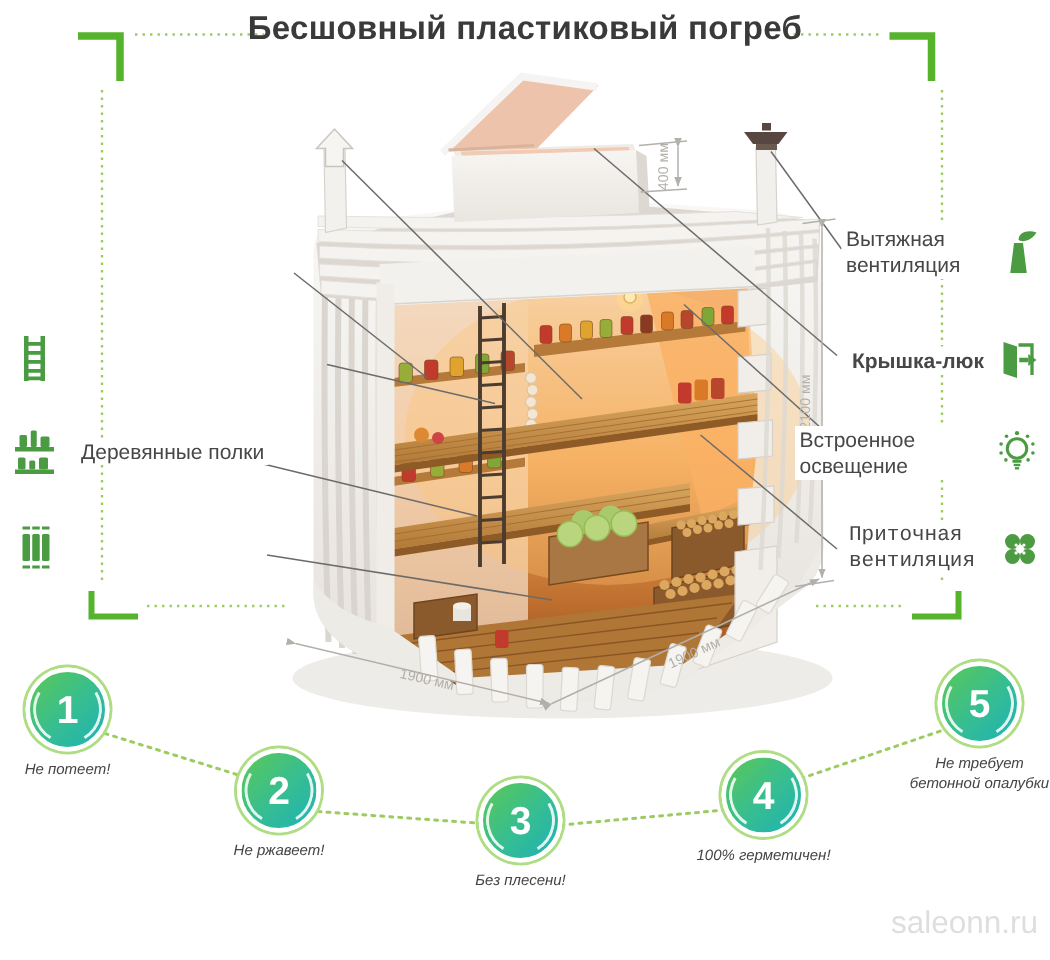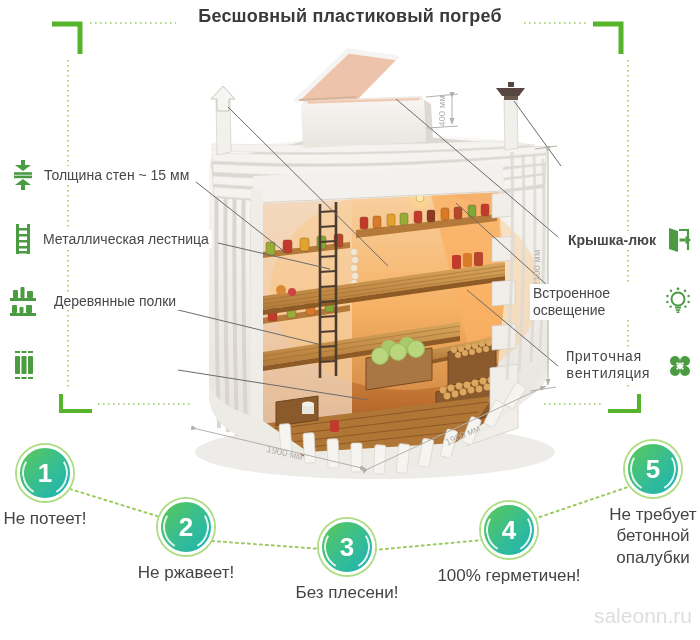--- a/index.html
+++ b/index.html
@@ -1,38 +1,38 @@
 <!DOCTYPE html>
 <html><head>
 <meta charset="utf-8">
 <style>
   html,body{margin:0;padding:0;background:#fff;}
   .stage{position:relative;width:700px;height:640px;background:#fff;overflow:hidden;
          font-family:"Liberation Sans",sans-serif;color:#4a4a4a;}
   .bg-svg{position:absolute;left:0;top:0;}
   .title{position:absolute;left:0;top:6px;width:700px;text-align:center;
-         font-size:18px;font-weight:bold;color:#3a3a3a;letter-spacing:.2px;}
+         font-size:22px;font-weight:bold;color:#3a3a3a;letter-spacing:.2px;}
   .feat{position:absolute;display:flex;align-items:center;gap:7px;}
   .feat .txt{font-size:14px;line-height:1.2;background:#fff;padding:1px 3px;color:#474747;}
   .feat.right{flex-direction:row;justify-content:flex-end;text-align:left;}
   .feat.right .txt{display:inline-block;}
   .w92{width:92px;} .w96{width:96px;}
   .benefit{position:absolute;width:160px;display:flex;flex-direction:column;align-items:center;}
   .badge{width:50px;height:50px;border-radius:50%;position:relative;flex:0 0 auto;
          background:linear-gradient(135deg,#58c75c 5%,#35bd93 55%,#1fb2b4 100%);
          border:3px solid #fff;box-shadow:0 0 0 2px #aedd84;
          display:flex;align-items:center;justify-content:center;}
   .badge::before{content:"";position:absolute;inset:2px;border-radius:50%;
          border:2px solid transparent;border-left-color:rgba(255,255,255,.85);
          transform:rotate(-14deg);}
   .badge::after{content:"";position:absolute;inset:2px;border-radius:50%;
          border:2px solid transparent;border-right-color:rgba(255,255,255,.85);
          transform:rotate(14deg);}
   .badge span{font-size:26px;font-weight:bold;color:#fff;line-height:1;}
-  .benefit .cap{margin-top:7px;font-size:17px;text-align:center;line-height:1.25;color:#444;}
+  .benefit .cap{margin-top:7px;font-size:10px;text-align:center;line-height:1.25;color:#444;font-style:italic;}
   .watermark{position:absolute;right:8px;top:604px;font-size:21px;color:#dedede;margin-left:16px;}
   .icon{flex:0 0 auto;display:block;}
 </style>
 </head>
 <body>
 
 <div class="stage">
 
   <svg class="bg-svg" width="700" height="640" viewBox="0 0 700 640">
     <defs>
@@ -341,42 +341,30 @@
     <g stroke="#9ccb5f" stroke-width="2" stroke-dasharray="2,4" stroke-linecap="round" fill="none">
       <line x1="70" y1="489" x2="160" y2="517"></line>
       <line x1="212" y1="541" x2="322" y2="549"></line>
       <line x1="374" y1="550" x2="483" y2="540"></line>
       <line x1="534" y1="519" x2="628" y2="487"></line>
     </g>
   </svg>
 
   <div class="title">Бесшовный пластиковый погреб</div>
 
-  <div class="feat" style="left:12px;top:160px;">
-    <svg class="icon" width="22" height="30" viewBox="0 0 22 30" fill="#4a9b41">
-      <rect x="9" y="0" width="4" height="5"></rect>
-        <polygon points="3,5 19,5 11,11"></polygon>
-      <rect x="2" y="12.2" width="18" height="2.6"></rect>
-        <rect x="2" y="15.6" width="18" height="2.6"></rect>
-      <polygon points="3,25 19,25 11,19"></polygon>
-        <rect x="9" y="25" width="4" height="5"></rect>
-    </svg>
-    <span class="txt">Толщина стен ~ 15 мм</span>
-  </div>
   <div class="feat" style="left:13px;top:224px;">
     <svg class="icon" width="20" height="30" viewBox="0 0 20 30" fill="#4a9b41">
       <rect x="3" y="0" width="3" height="30"></rect>
         <rect x="14" y="0" width="3" height="30"></rect>
       <rect x="3" y="4" width="14" height="2.5"></rect>
         <rect x="3" y="10" width="14" height="2.5"></rect>
       <rect x="3" y="16" width="14" height="2.5"></rect>
         <rect x="3" y="22" width="14" height="2.5"></rect>
       <rect x="3" y="27" width="14" height="2.5"></rect>
     </svg>
-    <span class="txt">Металлическая лестница</span>
   </div>
   <div class="feat" style="left:10px;top:286px;gap:15px;">
     <svg class="icon" width="26" height="30" viewBox="0 0 26 30" fill="#4a9b41">
       <rect x="0" y="12" width="26" height="3"></rect>
         <rect x="0" y="27" width="26" height="3"></rect>
       <rect x="3" y="4" width="5" height="8" rx="1"></rect>
         <rect x="10.5" y="1" width="4" height="11" rx="1"></rect>
       <rect x="17" y="5" width="6" height="7" rx="1"></rect>
       <rect x="2" y="19" width="5" height="8" rx="1"></rect>
         <rect x="9.5" y="21" width="4" height="6" rx="1"></rect>
@@ -391,20 +379,27 @@
         <rect x="15" y="1" width="5" height="2"></rect>
       <rect x="2" y="6" width="5" height="18" rx="1"></rect>
         <rect x="8.5" y="6" width="5" height="18" rx="1"></rect>
         <rect x="15" y="6" width="5" height="18" rx="1"></rect>
       <rect x="2" y="27" width="5" height="2"></rect>
         <rect x="8.5" y="27" width="5" height="2"></rect>
         <rect x="15" y="27" width="5" height="2"></rect>
     </svg>
   </div>
 
+  <div class="feat right" style="right:8px;top:150px;">
+    <span class="txt w92">Вытяжная вентиляция</span>
+    <svg class="icon" width="26" height="30" viewBox="0 0 26 30" fill="#4a9b41">
+      <polygon points="10,9 16,9 18.5,29 7.5,29"></polygon>
+      <path d="M13,7 C13,2 19,0 25,2 C22,7 16,9 13,7 Z"></path>
+    </svg>
+  </div>
   <div class="feat right" style="right:8px;top:226px;font-weight:bold;">
     <span class="txt">Крышка-люк</span>
     <svg class="icon" width="26" height="28" viewBox="0 0 26 28">
       <polygon points="3,2 12,5 12,26 3,23" fill="#4a9b41"></polygon>
       <path d="M13,4 L22,4 L22,24" fill="none" stroke="#4a9b41" stroke-width="2.2"></path>
       <rect x="13.5" y="12.5" width="6" height="3" fill="#4a9b41"></rect>
       <polygon points="19.5,10 25,14 19.5,18" fill="#4a9b41"></polygon>
     </svg>
   </div>
   <div class="feat right" style="right:8px;top:284px;gap:32px;">

